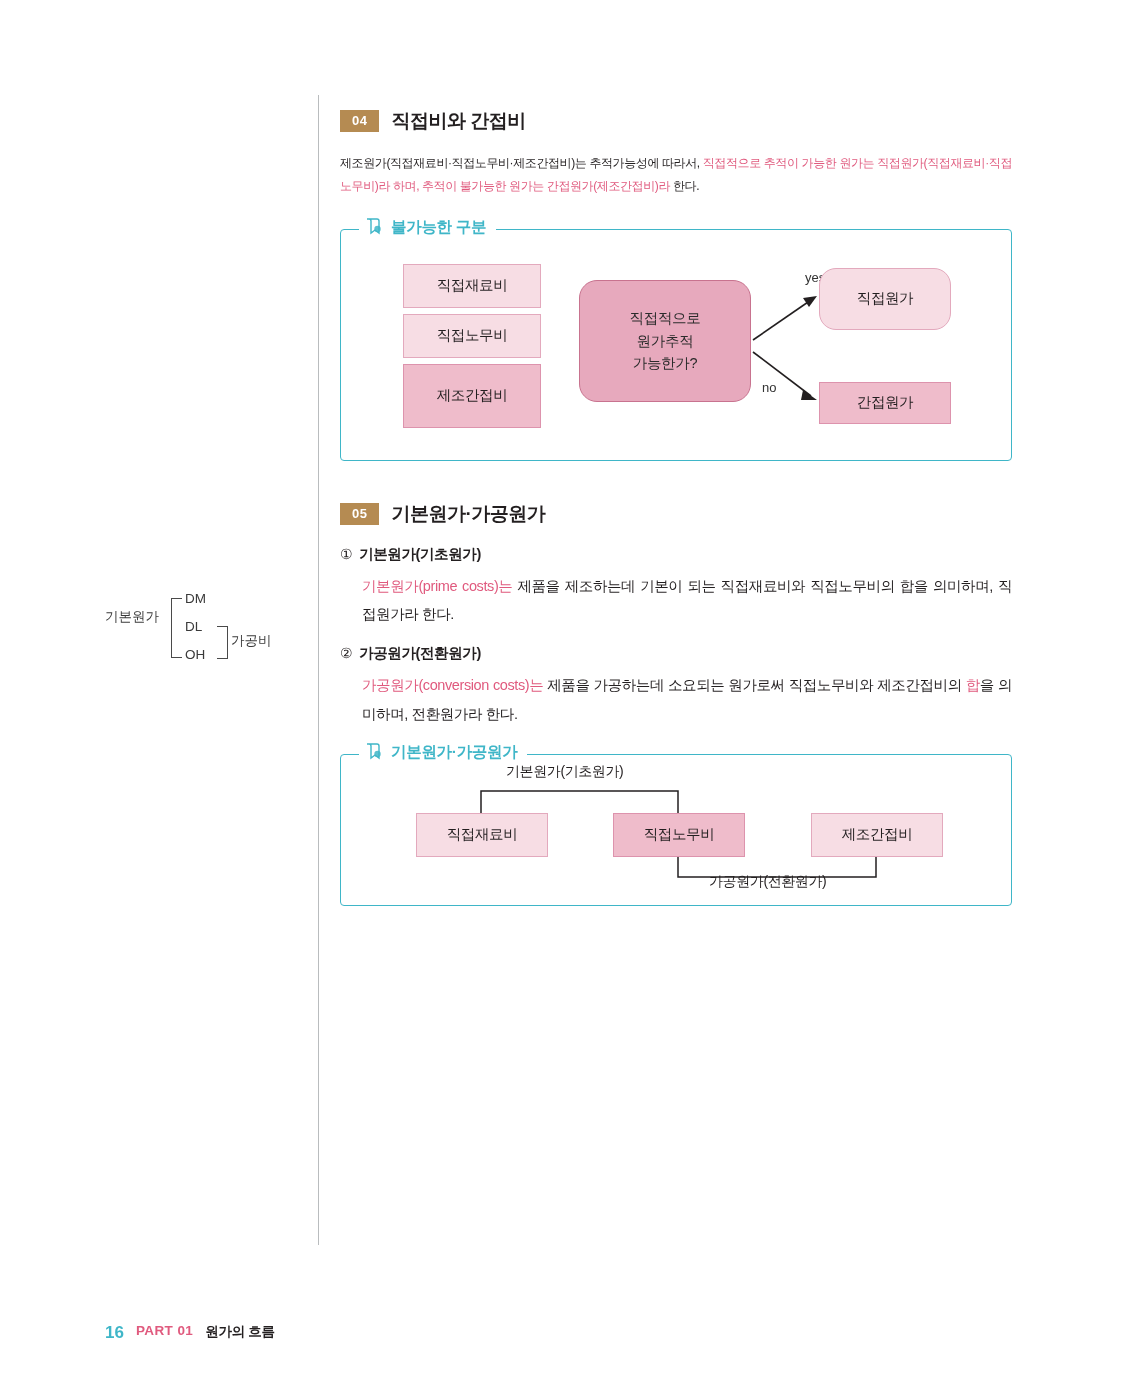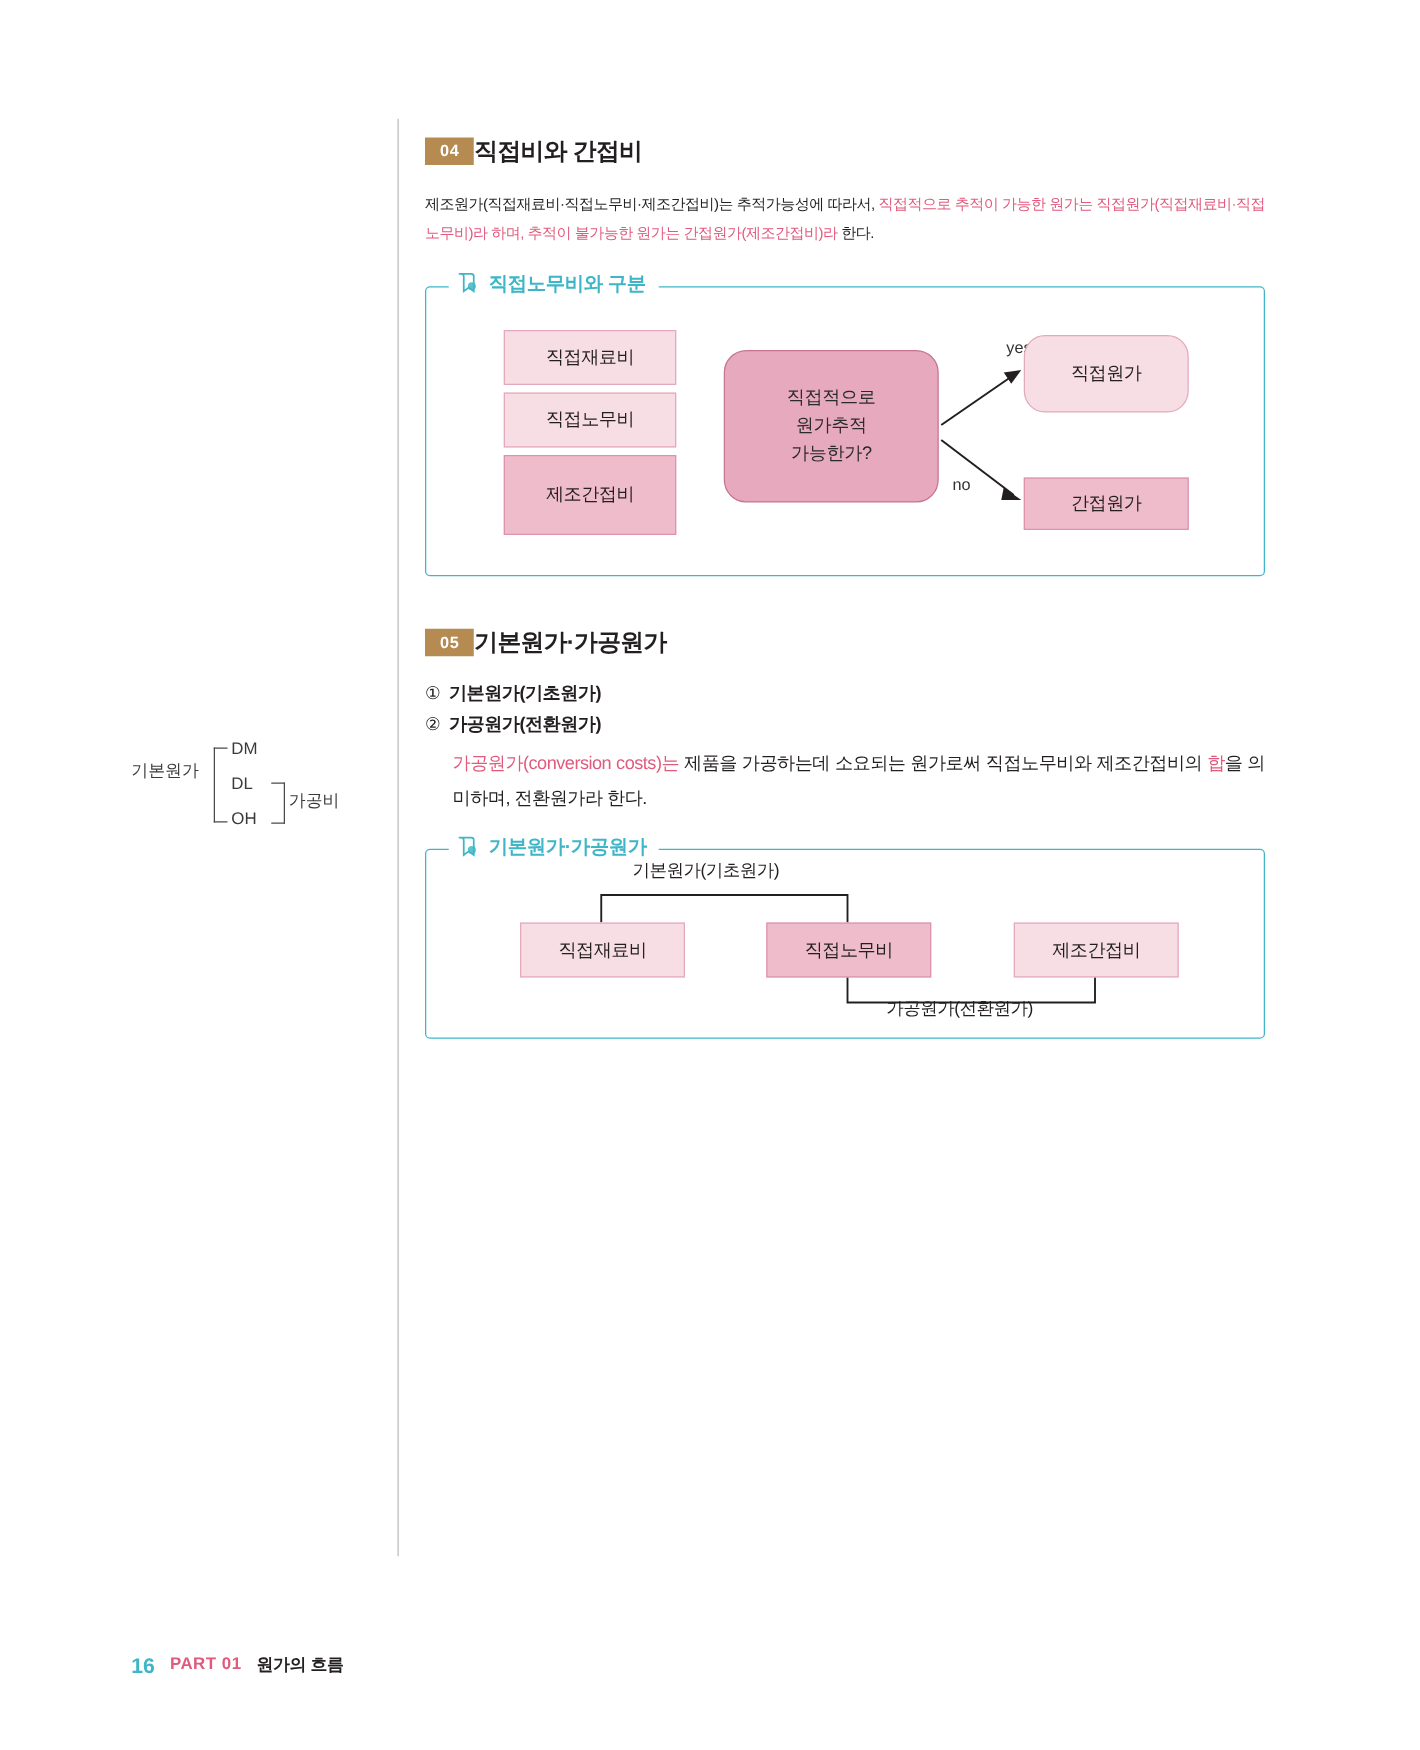--- a/index.html
+++ b/index.html
@@ -86,20 +86,21 @@
     position: absolute;
     left: 340px;
     top: 108px;
     width: 672px;
   }
 
   
   .sec-head {
     display: flex;
     align-items: center;
+    gap: 12px;
     margin-bottom: 18px;
   }
   .sec-num {
     background: #b58b52;
     color: #ffffff;
     font-size: 13px;
     font-weight: bold;
     letter-spacing: .5px;
     padding: 4px 12px 5px 12px;
     line-height: 1;
@@ -319,21 +320,21 @@
     </p>
 
     <div class="figbox">
       <div class="figbox-title">
         <span class="bookmark-icon">
           <svg width="18" height="20" viewBox="0 0 18 20">
             <path d="M2 2 h10 a2 2 0 0 1 2 2 v12 l-4 -3 l-4 3 V4 a2 2 0 0 0 -2 -2 z" fill="none" stroke="#3fb6c8" stroke-width="1.4"></path>
             <circle cx="12.5" cy="12" r="3.2" fill="#3fb6c8" opacity="0.85"></circle>
           </svg>
         </span>
-        <span>직접노무비와 구분</span>
+        <span>불가능한 구분</span>
       </div>
 
       <div class="diagram1">
         <svg class="svg-layer">
 
           <line x1="412" y1="110" x2="470" y2="70" stroke="#231f20" stroke-width="1.6"></line>
           <polygon points="476,66 462,68 468,77" fill="#231f20"></polygon>
 
           <line x1="412" y1="122" x2="470" y2="166" stroke="#231f20" stroke-width="1.6"></line>
           <polygon points="476,170 462,160 460,170" fill="#231f20"></polygon>
@@ -360,20 +361,23 @@
     <div class="sec-head" style="margin-top:40px;">
       <span class="sec-num">05</span>
       <span class="sec-title">기본원가·가공원가</span>
     </div>
 
     <div class="numlist" style="margin-top:4px;">
       <div class="num-item">
         <div class="num-head">
           <span class="num-circle">①</span>
           <span>기본원가(기초원가)</span>
+        </div>
+        <div class="num-body">
+          <span class="pink">기본원가(prime costs)는</span><span> 제품을 제조하는데 기본이 되는 직접재료비와 직접노무비의 합을 의미하며, 직접원가라 한다.</span>
         </div>
       </div>
 
       <div class="num-item">
         <div class="num-head">
           <span class="num-circle">②</span>
           <span>가공원가(전환원가)</span>
         </div>
         <div class="num-body">
           <span class="pink">가공원가(conversion costs)는</span><span> 제품을 가공하는데 소요되는 원가로써 직접노무비와 제조간접비의 </span><span class="pink">합</span><span>을 의미하며, 전환원가라 한다.</span>

